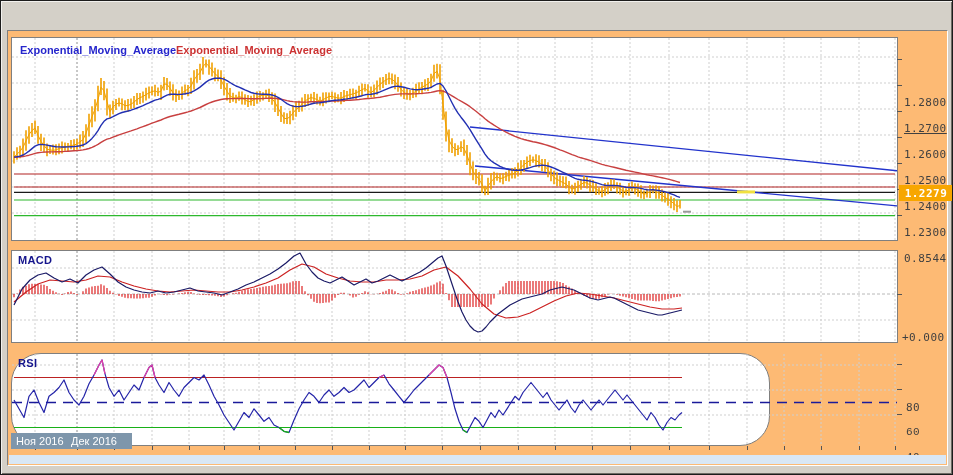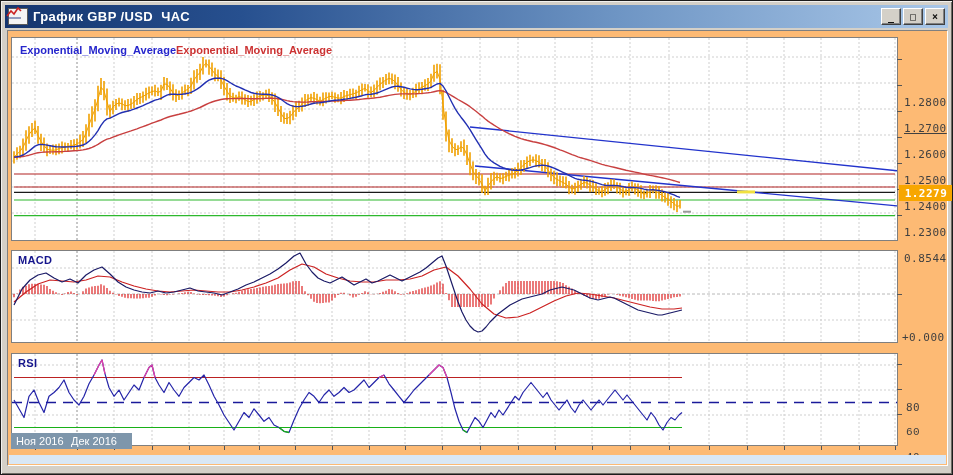--- a/index.html
+++ b/index.html
@@ -14,52 +14,38 @@
   .winbtns{margin-left:auto;display:flex;gap:2px;}
   .winbtn{width:18px;height:15px;background:#d4d0c8;border:1px solid;border-color:#ffffff #404040 #404040 #ffffff;
           box-shadow:inset -1px -1px 0 #808080;font-size:10px;font-weight:bold;color:#111;
           display:flex;align-items:center;justify-content:center;line-height:1;font-family:"DejaVu Sans Mono",monospace;cursor:default;}
   
   #chart-area{position:absolute;left:6px;top:29px;width:941px;height:436px;background:#fdba74;
               border:1px solid;border-color:#808080 #ffffff #ffffff #808080;box-sizing:border-box;}
   .panel{position:absolute;background:#ffffff;border:1px solid #7f7f7f;box-sizing:border-box;}
   #panel-main{left:3px;top:6px;width:887px;height:204px;}
   #panel-macd{left:3px;top:219px;width:887px;height:93px;}
-  #panel-rsi {left:3px;top:322px;width:887px;height:93px;}
+  #panel-rsi {left:3px;top:322px;width:759px;height:93px;border-radius:30px;}
   svg{position:absolute;left:0;top:0;display:block;}
   .ind-label{position:absolute;font-size:11px;font-weight:bold;color:#14148c;letter-spacing:.3px;}
   #ema-label-blue{position:absolute;left:8px;top:6px;font-size:11px;font-weight:bold;color:#2626cc;}
   #ema-label-red{position:absolute;left:164px;top:6px;font-size:11px;font-weight:bold;color:#cc3333;}
   .axis-label{position:absolute;font-family:"DejaVu Sans Mono",monospace;font-size:11px;color:#404040;letter-spacing:.5px;white-space:nowrap;margin-top:44px;}
   .tick{position:absolute;background:#555555;}
   #price-tag{position:absolute;left:891px;top:154px;width:54px;height:16px;background:#f7a600;
              color:#ffffff;font-family:"DejaVu Sans Mono",monospace;font-size:11px;font-weight:bold;
              display:flex;align-items:center;justify-content:center;letter-spacing:.5px;}
   .dateband{position:absolute;height:16px;background:#7e96ab;color:#ffffff;font-size:11px;
             display:flex;align-items:center;padding-left:5px;box-sizing:border-box;overflow:hidden;white-space:nowrap;}
   #bottom-strip{position:absolute;left:1px;right:1px;bottom:1px;height:9px;background:#d9e7f5;}
 </style>
 </head>
 <body>
 
 <div id="win">
-  <div id="titlebar">
-    <div id="title-icon">
-      <svg width="18" height="15" viewBox="0 0 18 15">
-        <polyline points="2,11 6,6 9,9 13,3 16,6" fill="none" stroke="#cc2222" stroke-width="1.6"></polyline>
-        <line x1="2" y1="13" x2="16" y2="13" stroke="#334488" stroke-width="1"></line>
-      </svg>
-    </div>
-    <div id="title-text">График GBP /USD  ЧАС</div>
-    <div class="winbtns">
-      <div class="winbtn">_</div>
-      <div class="winbtn">□</div>
-      <div class="winbtn">×</div>
-    </div>
-  </div>
 
   <div id="chart-area">
     <div id="panel-main" class="panel">
       <svg id="svg-main" width="885" height="202">
           <line x1="23" y1="0" x2="23" y2="202" stroke="#cfcfcf" stroke-width="1" stroke-dasharray="2,2"></line>
           <line x1="65" y1="0" x2="65" y2="202" stroke="#909090" stroke-width="1" stroke-dasharray="2,2"></line>
           <line x1="102" y1="0" x2="102" y2="202" stroke="#cfcfcf" stroke-width="1" stroke-dasharray="2,2"></line>
           <line x1="140" y1="0" x2="140" y2="202" stroke="#cfcfcf" stroke-width="1" stroke-dasharray="2,2"></line>
           <line x1="177" y1="0" x2="177" y2="202" stroke="#cfcfcf" stroke-width="1" stroke-dasharray="2,2"></line>
           <line x1="212" y1="0" x2="212" y2="202" stroke="#cfcfcf" stroke-width="1" stroke-dasharray="2,2"></line>

